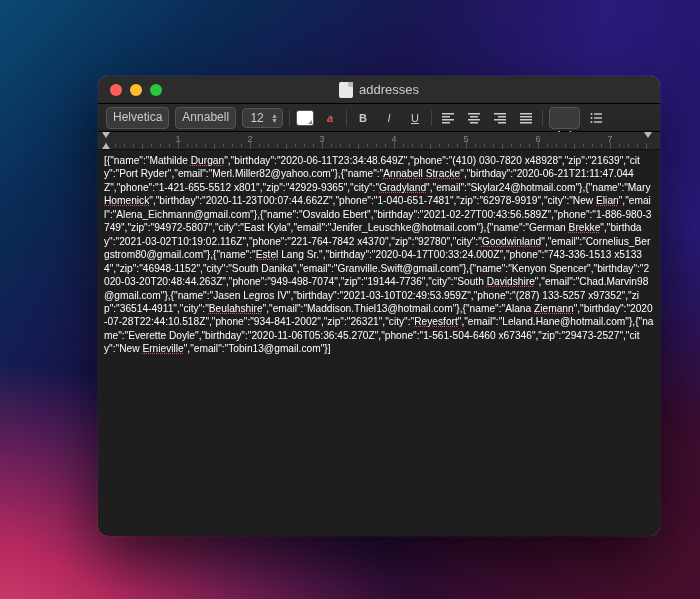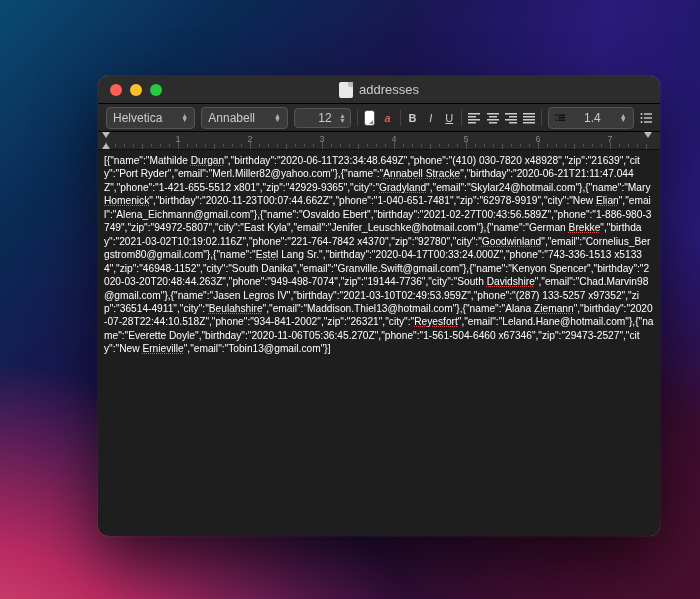--- a/index.html
+++ b/index.html
@@ -52,29 +52,29 @@
     height: 28px;
     background: linear-gradient(#2a2a2a,#262626);
     display: flex; align-items: center; gap: 6px;
     padding: 0 8px;
     border-bottom: 1px solid #000;
     color: #ccc; font-size: 12px;
   }
   .select {
     display: flex; align-items: center; gap: 19px;
     background: #3a3a3a; border: 1px solid #555; border-radius: 4px;
-    padding: 2px 6px; height: 22px;
+    padding: 2px 6px; height: 22px; flex-direction: column;
   }
   .select .chev { display: flex; flex-direction: column; line-height: 4px; font-size: 7px; color: #aaa; }
   .stepper {
     display: flex; align-items: center; gap: 4px;
     background: #3a3a3a; border: 1px solid #555; border-radius: 4px;
     padding: 0 4px; height: 20px;
   }
-  .stepper .num { width: 20px; text-align: center; margin-left: 16px; }
+  .stepper .num { width: 20px; text-align: center; }
   .stepper .ud { display:flex; flex-direction:column; line-height:5px; font-size:7px; color:#aaa; }
   .swatch { width: 18px; height: 16px; border-radius: 3px; border:1px solid #555; position:relative; }
   .swatch.white { background:#fff; }
   .swatch .corner { position:absolute; right:1px; bottom:1px; width:0;height:0;border-left:4px solid transparent;border-bottom:4px solid #888; }
   .btn {
     width: 20px; height: 18px; border-radius: 3px;
     display:flex; align-items:center; justify-content:center;
     color:#ccc; font-size:11px;
   }
   .btn.redA { color:#e05a5a; font-style:italic; font-weight:bold; }

